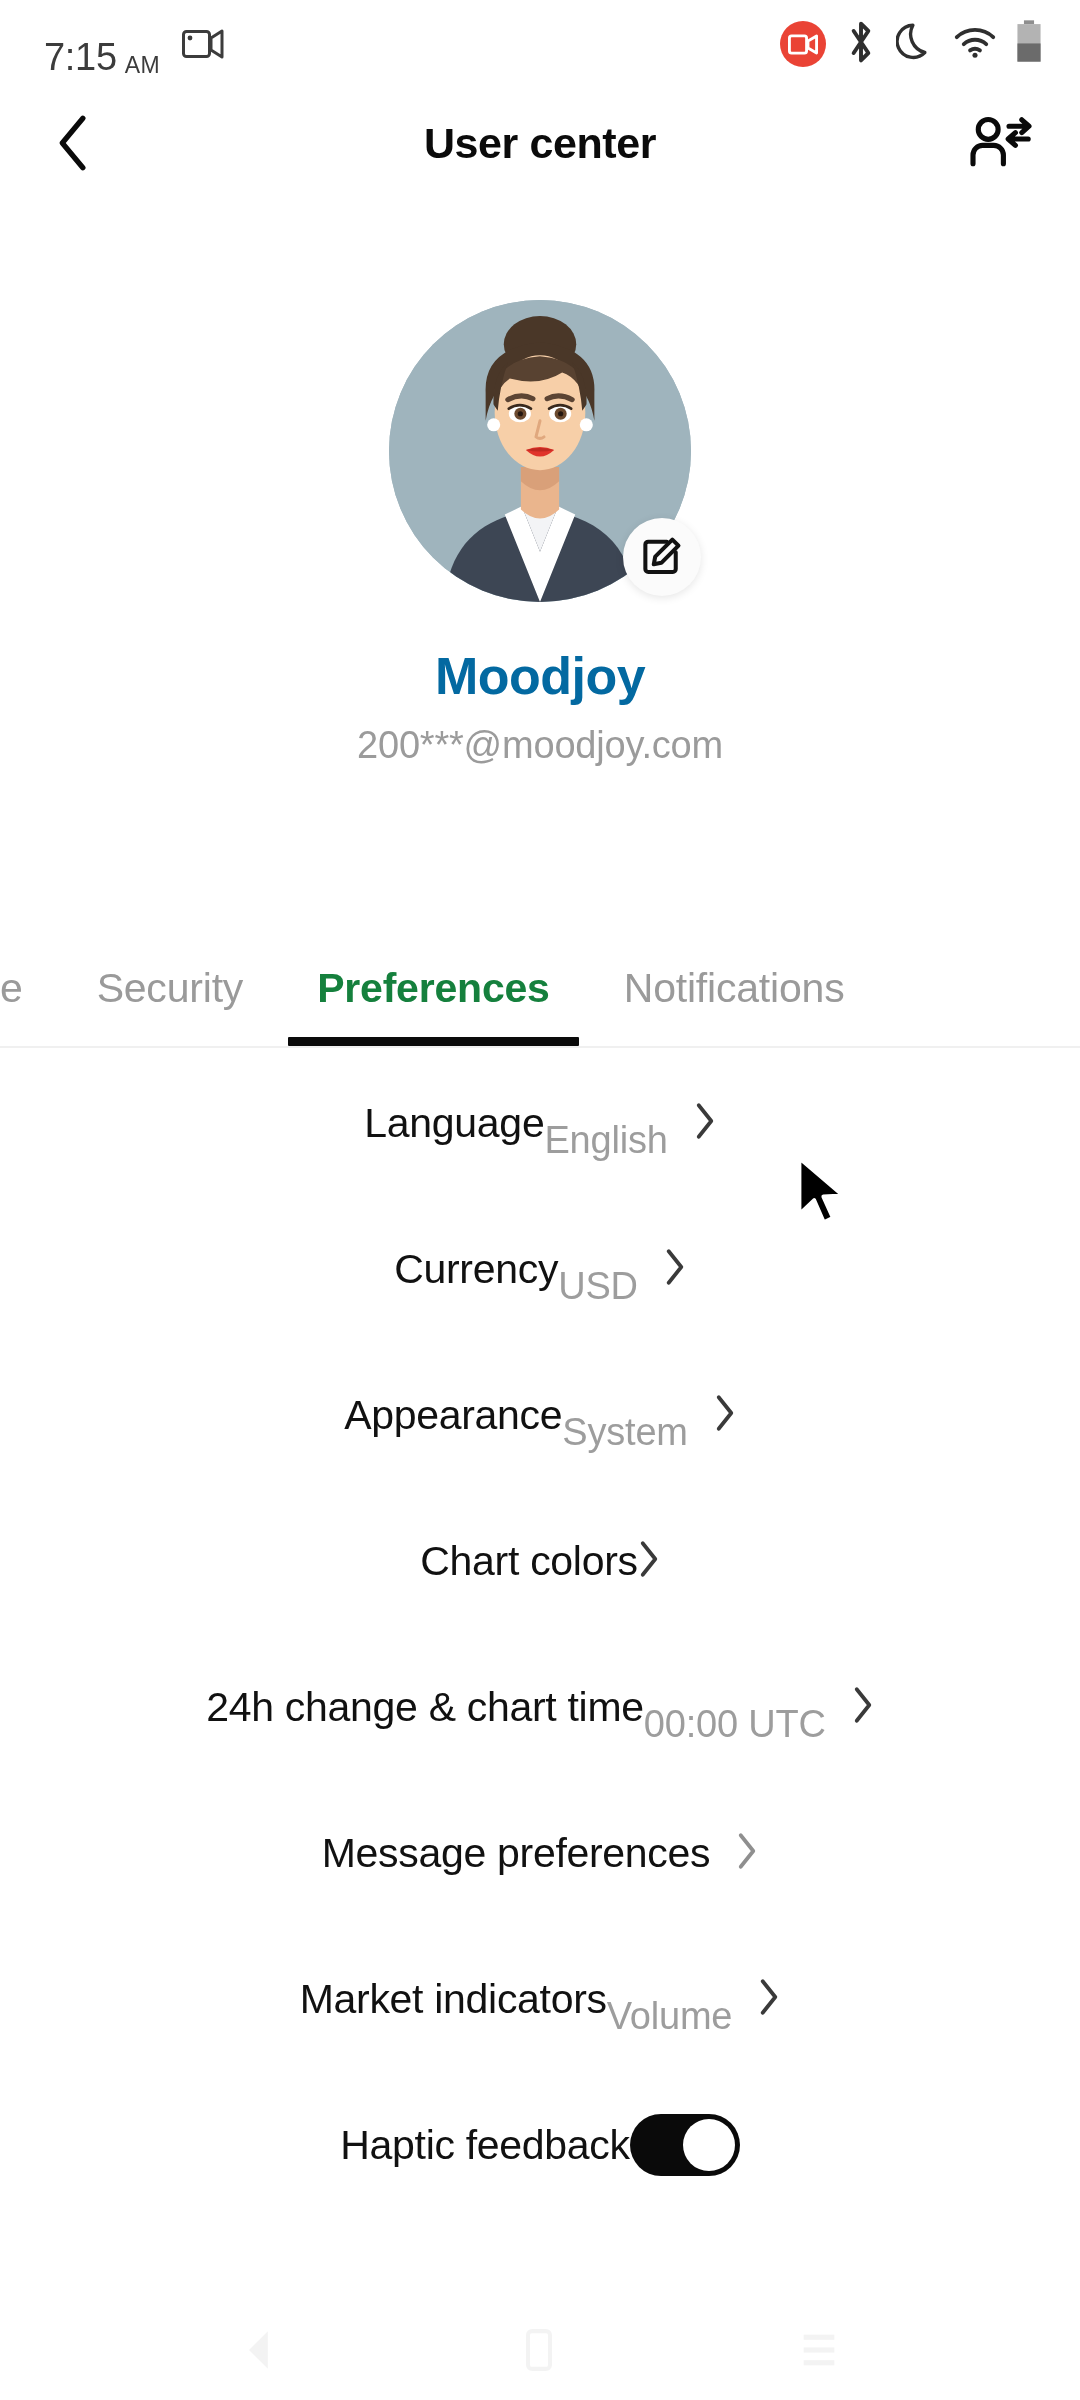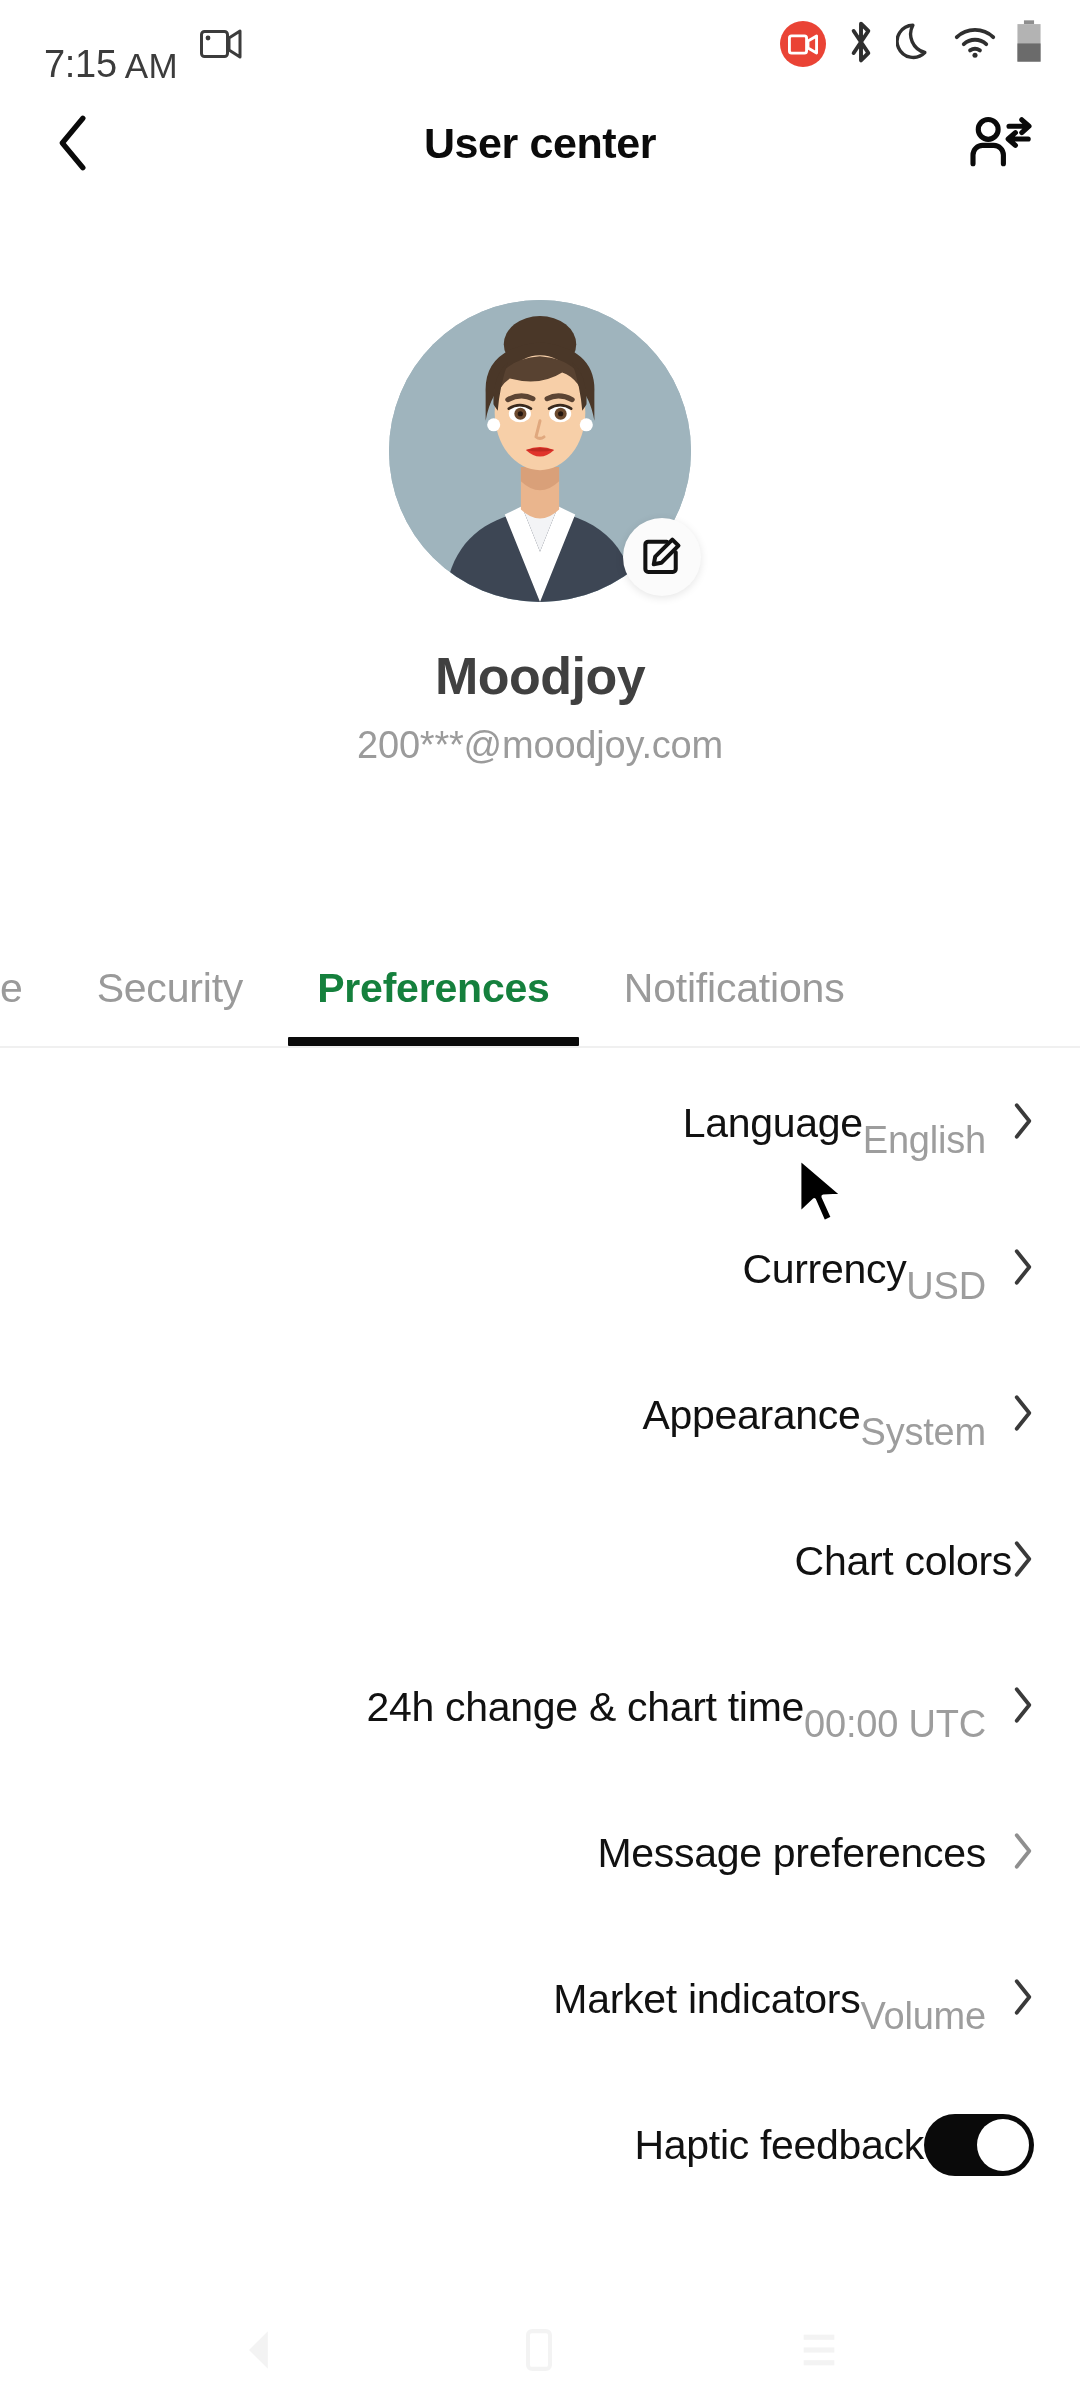--- a/index.html
+++ b/index.html
@@ -38,21 +38,21 @@
   .status-time {
     font-size: 38px;
     font-weight: 400;
     color: #3c3c3c;
     letter-spacing: -0.3px;
     display: flex;
     align-items: flex-end;
     gap: 8px;
   }
   .status-time .ampm {
-    font-size: 35px;
+    font-size: 23px;
     font-weight: 400;
     letter-spacing: 0.3px;
     margin-top: 43px;
   }
   .status-right {
     display: flex;
     align-items: center;
     gap: 20px;
   }
   .rec-badge {
@@ -128,21 +128,21 @@
     background: #fbfbfb;
     box-shadow: 0 2px 8px rgba(0,0,0,0.10);
     display: flex;
     align-items: center;
     justify-content: center;
   }
   .user-name {
     margin-top: 44px;
     font-size: 52px;
     font-weight: 700;
-    color: #404040;
+    color: #0369a1;
     letter-spacing: -0.5px;
   }
   .user-email {
     margin-top: 18px;
     font-size: 38px;
     font-weight: 400;
     color: #9b9b9b;
     letter-spacing: -0.2px;
   }
 
@@ -194,21 +194,21 @@
   
   .settings-list {
     position: absolute;
     top: 1050px; left: 0;
     width: 1080px;
   }
   .setting-row {
     height: 146px;
     display: flex;
     align-items: center;
-    justify-content: flex-end;
+    justify-content: center;
     padding: 0 46px 0 46px;
   }
   .setting-label {
     font-size: 41px;
     color: #111111;
     font-weight: 400;
     letter-spacing: -0.3px;
   }
   .setting-right {
     display: flex;

